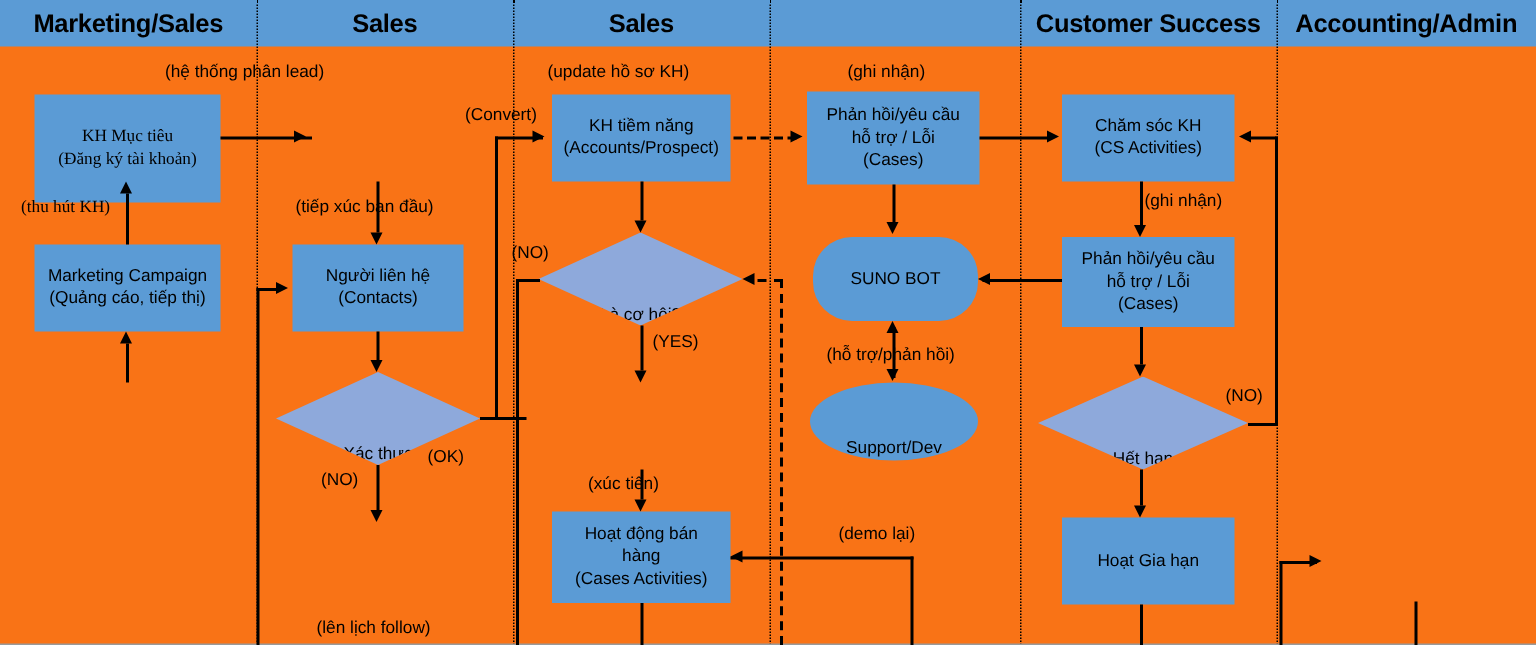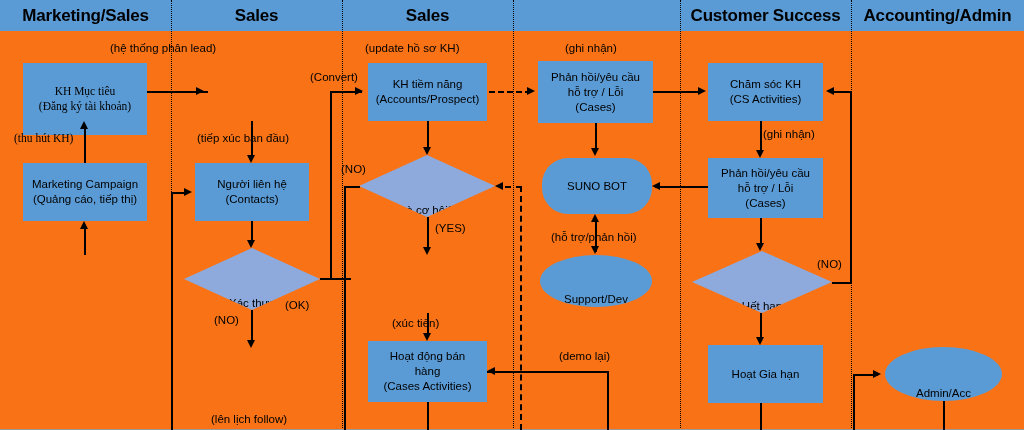--- a/index.html
+++ b/index.html
@@ -295,23 +295,20 @@
   <div class="ln h" style="left:833px;top:91px;width:18px;"></div>
   <div class="arw l" style="left:826px;top:86.5px;"></div>
   <div class="elabel" style="left:817px;top:258px;">(NO)</div>
 
   
   <div class="ln v" style="left:760px;top:403px;height:27px;"></div>
 
   
   
   
-  <div class="node ellipse" style="left:885px;top:347px;width:117px;height:54px;">
-    <div class="txt">Admin/Acc</div>
-  </div>
 
   
   <div class="ln v" style="left:853px;top:374px;height:56px;"></div>
   <div class="ln h" style="left:853px;top:374px;width:25px;"></div>
   <div class="arw r" style="left:873px;top:369.5px;"></div>
 
   
   <div class="ln v" style="left:943px;top:401px;height:29px;"></div>
 
 </div>

